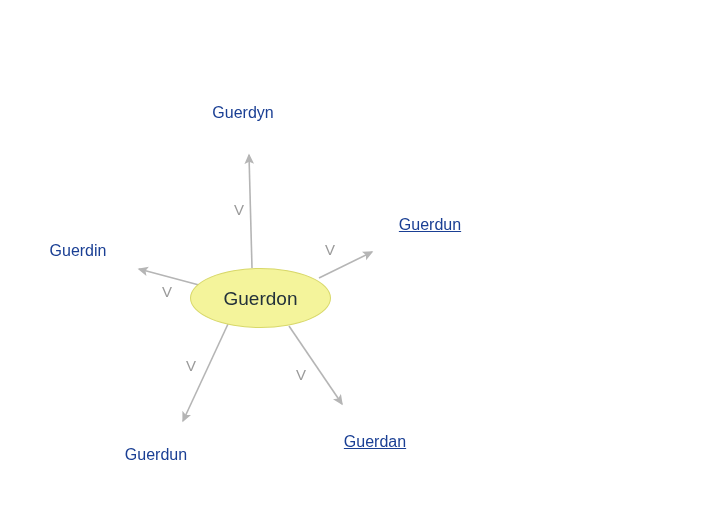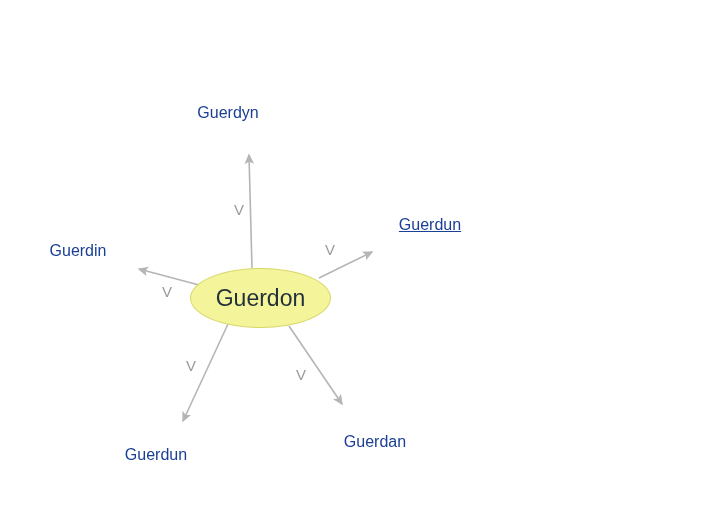--- a/index.html
+++ b/index.html
@@ -86,21 +86,21 @@
     box-sizing: border-box;
     border-radius: 50%;
     background: #f4f49b;
     border: 1px solid #d8d86a;
     display: flex;
     align-items: center;
     justify-content: center;
   }
   .center-node-label {
     color: #22313a;
-    font-size: 23px;
+    font-size: 19px;
     line-height: 19px;
     white-space: nowrap;
   }
 </style>
 </head>
 <body>
 
 <div id="graph-stage">
 
   <div class="credit-block">
@@ -124,23 +124,23 @@
 
     <line x1="289" y1="326" x2="342" y2="404" stroke="#b5b5b5" stroke-width="1.6" marker-end="url(#arrowhead)"></line>
   </svg>
 
   <div class="edge-label" style="left:239px; top:210px;">V</div>
   <div class="edge-label" style="left:330px; top:250px;">V</div>
   <div class="edge-label" style="left:167px; top:292px;">V</div>
   <div class="edge-label" style="left:191px; top:366px;">V</div>
   <div class="edge-label" style="left:301px; top:375px;">V</div>
 
-  <div class="node-label" style="left:228px; top:113px;">Guerdyn</div>
+  <div class="node-label" style="left:243px; top:113px;">Guerdyn</div>
   <div class="node-label" style="left:430px; top:225px;text-decoration:underline;">Guerdun</div>
   <div class="node-label" style="left:78px;  top:251px;text-align:center;">Guerdin</div>
   <div class="node-label" style="left:156px; top:455px;">Guerdun</div>
-  <div class="node-label" style="left:375px; top:442px;">Guerdan</div>
+  <div class="node-label" style="left:375px; top:442px;text-decoration:underline;">Guerdan</div>
 
   <div class="center-node">
     <span class="center-node-label">Guerdon</span>
   </div>
 
 </div>
 
 </body></html>

